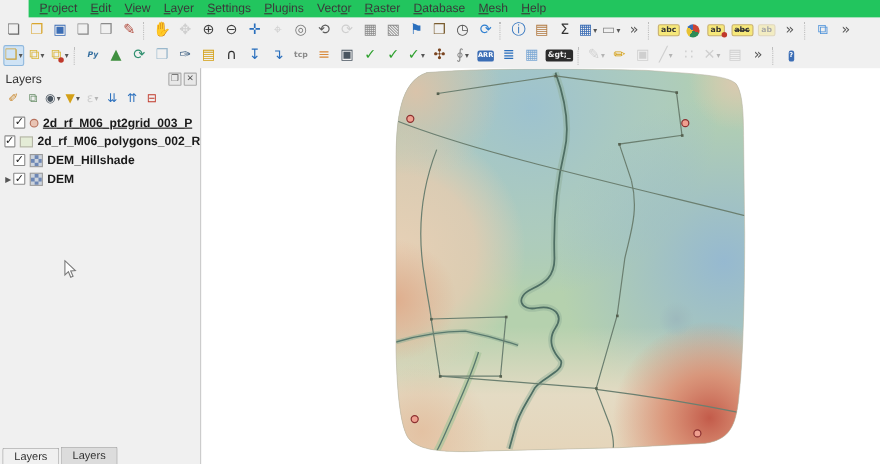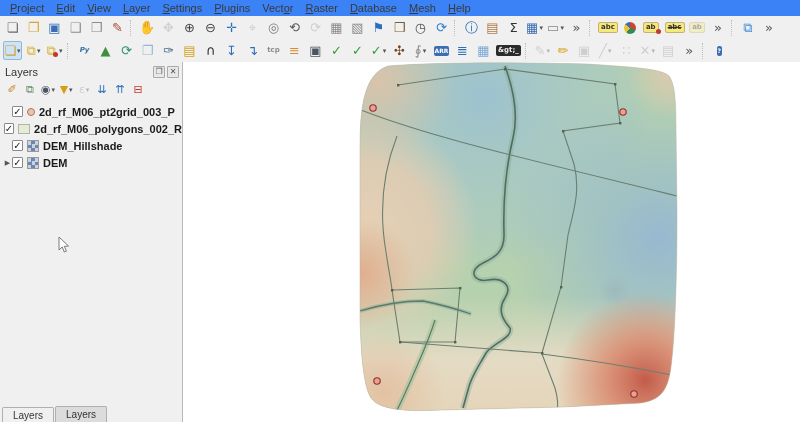--- a/index.html
+++ b/index.html
@@ -1,21 +1,21 @@
 <!DOCTYPE html>
 <html><head>
 <meta charset="utf-8">
 <style>
   * { margin:0; padding:0; box-sizing:border-box; }
   html,body { width:800px; height:422px; overflow:hidden; background:#f0f0f0;
     font-family:"Liberation Sans","DejaVu Sans",sans-serif; }
   .app { width:800px; height:422px; display:flex; flex-direction:column; background:#f0f0f0; }
 
   
-  .menubar { height:16px; display:flex; align-items:center; padding-left:4px; background:#3b82f6; flex:0 0 auto; }
+  .menubar { height:16px; display:flex; align-items:center; padding-left:4px; background:#22c55e; flex:0 0 auto;margin-left:26px; }
   .menuitem { font-size:11px; color:#3a3a3a; padding:0 6px; cursor:default; }
   .menuitem u { text-decoration:underline; }
 
   
   .toolbar { height:23px; display:flex; align-items:center; padding-left:2px; background:#f0f0f0; flex:0 0 auto; }
   .tgroup { display:flex; align-items:center; }
   .sep { width:5px; height:16px; margin:0 2px; border-left:1px dotted #bdbdbd; }
   .tbtn { min-width:19px; height:19px; margin:0 1px; display:flex; align-items:center; justify-content:center;
           border:1px solid transparent; border-radius:2px; }
   .tbtn.pressed { border-color:#8fb8dd; background:#cfe3f5; }
@@ -47,21 +47,21 @@
   .expander { width:9px; font-size:7px; color:#555; text-align:center; font-family:"DejaVu Sans",sans-serif; }
   .cb { width:11px; height:11px; border:1px solid #8a8a8a; background:#fff; border-radius:1px; margin-right:4px;
         display:flex; align-items:center; justify-content:center; font-size:10px; color:#222;
         font-family:"DejaVu Sans",sans-serif; line-height:1; }
   .sym { margin-right:4px; flex:0 0 auto; }
   .sym.point { width:8px; height:8px; border:1.5px solid #b5705c; border-radius:50%; background:#e9c4b4; }
   .sym.polygon { width:12px; height:10px; background:#e4ecd6; border:1px solid #b4b4a6; }
   .sym.raster { width:12px; height:12px; background:conic-gradient(#6d87b5 25%, #ccd3dc 0 50%, #6d87b5 0 75%, #ccd3dc 0);
                 background-size:7px 7px; border:1px solid #999; }
   .lname { font-size:11px; color:#1a1a1a; font-weight:bold; white-space:nowrap; }
-  .lname.selected { }
+  .lname.selected { text-decoration:underline; }
 
   .tabs { height:18px; display:flex; align-items:flex-end; padding-left:2px; background:#f0f0f0; }
   .tab { font-size:10px; color:#333; padding:2px 10px 2px; border:1px solid #b0b0b0; border-bottom:none;
          background:#dcdcdc; border-radius:2px 2px 0 0; margin-right:1px; }
   .tab.active { background:#f0f0f0; border-color:#b0b0b0; position:relative; top:1px; }
 
   .canvas { flex:1; background:#ffffff; position:relative; overflow:hidden; }
   .canvas svg { position:absolute; left:0; top:0; }
 
   .cursor { position:absolute; left:58px; top:236px; width:12px; height:18px; pointer-events:none; }

